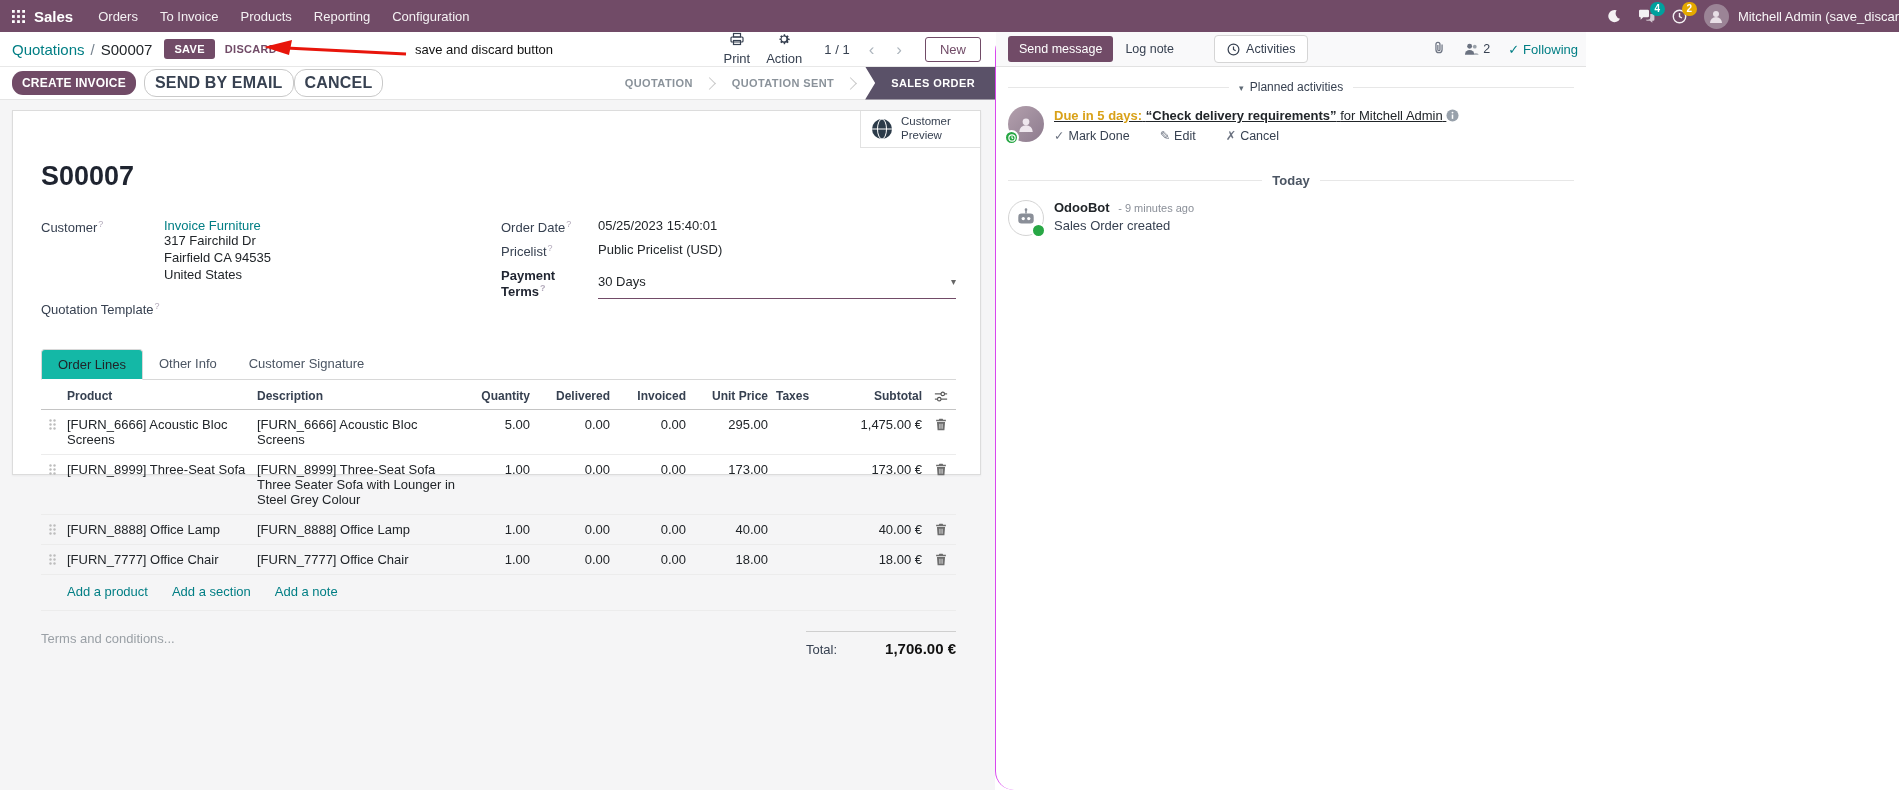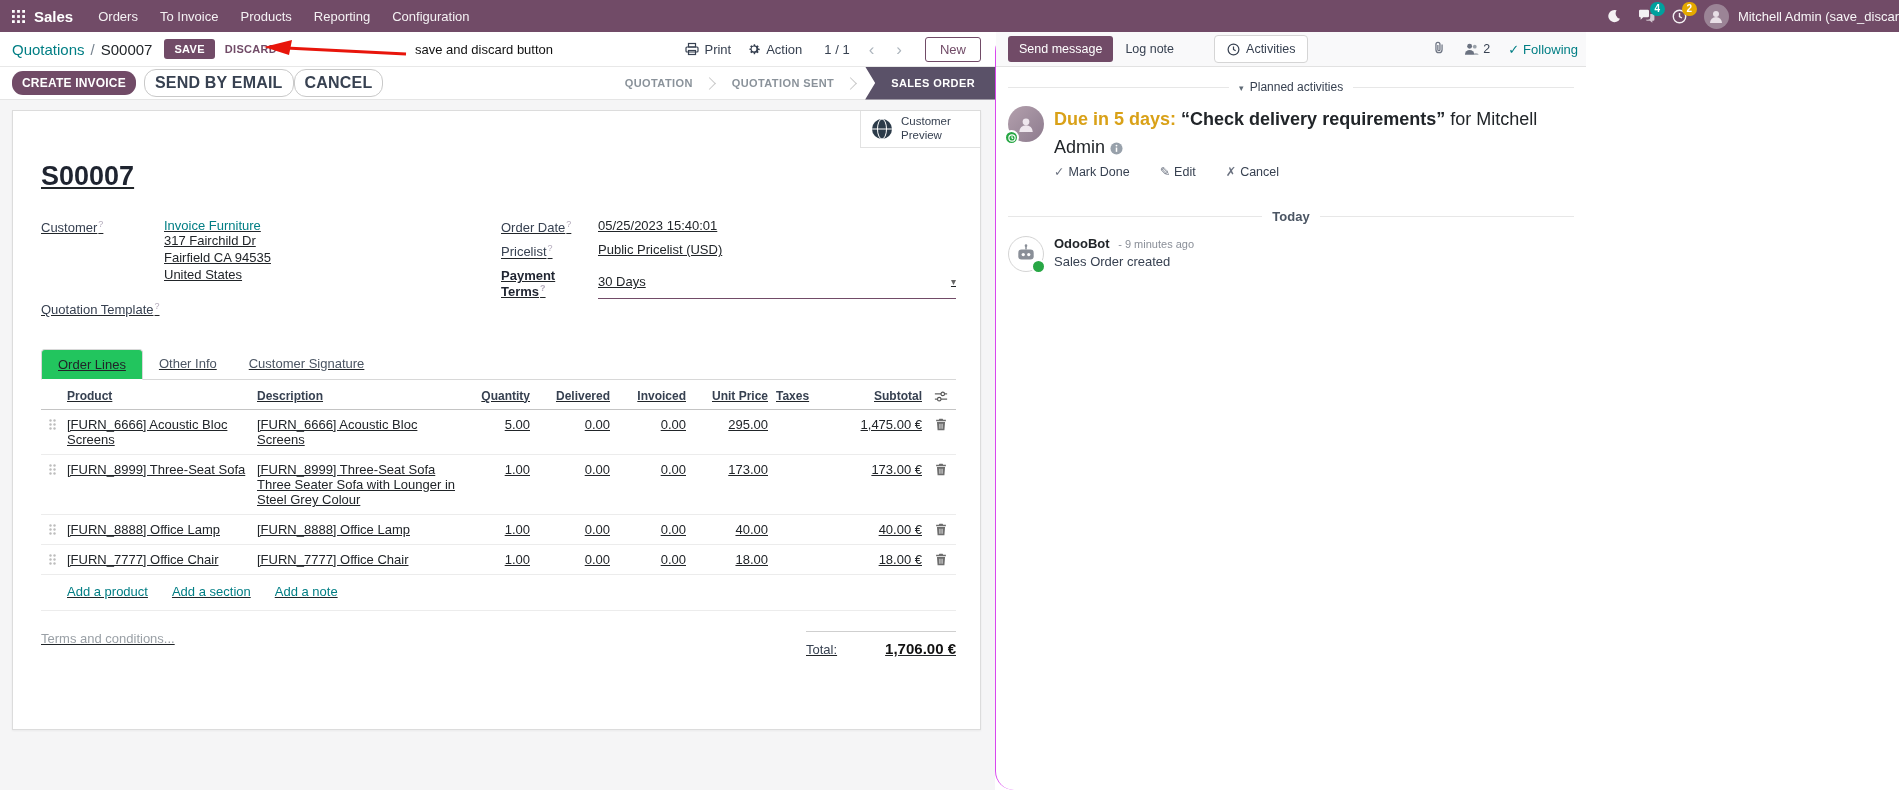--- a/index.html
+++ b/index.html
@@ -37,21 +37,21 @@
   .bc-parent { color:#017E84; }
   .bc-sep { color:#76838f; }
   .bc-current { color:#212529; }
   .btn-save { background:#714B67; color:#fff; border:none; border-radius:3px;
     font-size:11px; font-weight:700; letter-spacing:.3px; padding:4px 10px; margin-left:12px; }
   .btn-discard { background:none; border:none; color:#714B67; font-size:11px;
     font-weight:700; letter-spacing:.3px; padding:4px 8px; margin-left:2px; }
   .annotation { position:absolute; left:262px; top:7px; display:flex; align-items:center; z-index:5; }
   .annotation-text { font-size:13px; color:#111; margin-left:8px; }
   .cp-right { margin-left:auto; display:flex; align-items:center; gap:16px; }
-  .cp-tool { display:inline-flex; align-items:center; gap:5px; font-size:13px; color:#374151; }
+  .cp-tool { display:inline-flex; align-items:center; gap:5px; font-size:13px; color:#374151;flex-direction:column; }
   .pager { font-size:13px; color:#374151; margin-left:6px; }
   .pager-chev { font-size:17px; color:#adb5bd; padding:0 3px; line-height:1; }
   .btn-new { background:#fff; border:1px solid #714B67; color:#714B67; font-size:13px;
     border-radius:3px; padding:4px 14px; margin-left:4px; }
 
   
   .status-row { height:33px; display:flex; align-items:center; padding-left:12px;
     border-bottom:1px solid #e5e5e5; background:#fff; }
   .btn-primary-sm { background:#714B67; color:#fff; border:none; border-radius:11px;
     font-size:12px; font-weight:600; letter-spacing:.2px; padding:5px 10px; margin-right:8px; }
@@ -59,22 +59,22 @@
     font-size:16px; font-weight:600; letter-spacing:.2px; padding:4px 10px; margin-right:0; }
   .sb-steps { margin-left:auto; display:flex; align-items:center; height:100%; }
   .sb-step { font-size:11px; font-weight:700; letter-spacing:.4px; color:#8a929a; padding:0 8px; }
   .sb-chev { width:9px; height:9px; border-top:1px solid #c9c9c9; border-right:1px solid #c9c9c9;
     transform:rotate(45deg); margin:0 10px 0 4px; }
   .sb-step.active { background:#5a5168; color:#fff; height:33px; line-height:33px;
     padding:0 20px 0 26px; clip-path:polygon(0 0,100% 0,100% 100%,0 100%,10px 50%); }
 
   
   .content-bg { flex:1; background:#f5f5f6; padding:10px 12px 0 12px; overflow:hidden; }
-  .sheet { position:relative; width:969px; height:620px; background:#fff;
-    border:1px solid #dcdcdc; box-shadow:0 1px 2px rgba(0,0,0,.05);text-decoration:underline; }
+  .sheet { position:relative; width:969px; height:365px; background:#fff;
+    border:1px solid #dcdcdc; box-shadow:0 1px 2px rgba(0,0,0,.05); }
   .preview-btn { position:absolute; top:0; right:0; width:120px; height:37px;
     border-left:1px solid #e2e2e2; border-bottom:1px solid #e2e2e2;
     display:flex; align-items:center; gap:8px; padding:0 10px; background:#fff; }
   .preview-label { font-size:11.5px; line-height:1.2; color:#374151; width:62px; }
   .sheet-body { padding:0 24px 0 28px; }
   .sheet-title { margin-top:50px; font-size:27px; font-weight:700; color:#1f2430; }
   .fields { display:flex; margin-top:26px; }
   .col-left { width:460px; }
   .col-right { flex:1; }
   .frow { display:flex; margin-bottom:7px; }
@@ -88,21 +88,21 @@
   .qt-row { margin-top:16px; }
   .pay-input-wrap { flex:1; display:flex; align-items:center;
     border-bottom:1px solid #714B67; padding-bottom:1px; }
   .pay-input { flex:1; border:none; outline:none; font-size:13px; color:#212529;
     font-family:"Liberation Sans", sans-serif; background:transparent; }
   .caret { font-size:10px; color:#666; }
 
   
   .tabs { display:flex; margin-top:24px; border-bottom:1px solid #d8d8d8; }
   .tab { padding:7px 16px; font-size:13px; color:#4b5563; position:relative; top:1px; }
-  .tab.active { background:#22c55e; border:1px solid #d8d8d8; border-bottom:1px solid #fff;
+  .tab.active { background:#14b8a6; border:1px solid #d8d8d8; border-bottom:1px solid #fff;
     border-radius:4px 4px 0 0; color:#212529; }
 
   
   .otable { margin-top:2px; }
   .orow, .ohead { display:flex; align-items:flex-start; border-bottom:1px solid #ececec; }
   .ohead { border-bottom:1px solid #c4c4c4; align-items:center; }
   .ohead > span { font-size:12px; font-weight:700; color:#374151; padding:6px 4px; }
   .orow > span { font-size:13px; color:#212529; padding:7px 4px; }
   .c-handle { width:22px; flex-shrink:0; display:flex; justify-content:center; padding-top:9px !important; }
   .c-prod { width:190px; flex-shrink:0; }
@@ -147,21 +147,21 @@
 
   .activity-item, .msg-item { display:flex; gap:10px; padding:4px 12px; }
   .av { width:36px; height:36px; border-radius:50%; position:relative; flex-shrink:0;
     display:flex; align-items:center; justify-content:center; }
   .av-photo { background:linear-gradient(135deg,#b3a0ad,#8d7b8e); }
   .av-bot { background:#fff; border:1px solid #d4d4d4; }
   .av-badge { position:absolute; width:15px; height:15px; border-radius:50%;
     background:#28a745; border:2px solid #fff; display:flex; align-items:center; justify-content:center; }
   .av-badge-bl { left:-4px; bottom:-3px; }
   .av-badge-br { right:-3px; bottom:-3px; }
-  .act-text { font-size:18px; line-height:1.55; color:#212529; }
+  .act-text { font-size:13px; line-height:1.55; color:#212529;text-decoration:underline; }
   .due { color:#d9a118; font-weight:700; }
   .summary { font-weight:700; }
   .act-actions { display:flex; gap:30px; color:#374151; font-size:12.5px; margin-top:2px; }
   .act-actions .gi { color:#6b7280; margin-right:4px; }
   .msg-author { font-size:13px; font-weight:700; color:#212529; }
   .msg-time { font-size:11px; color:#8a8f98; margin-left:5px; }
   .msg-body { font-size:13px; color:#374151; margin-top:3px; }
 </style>
 </head>
 <body>

